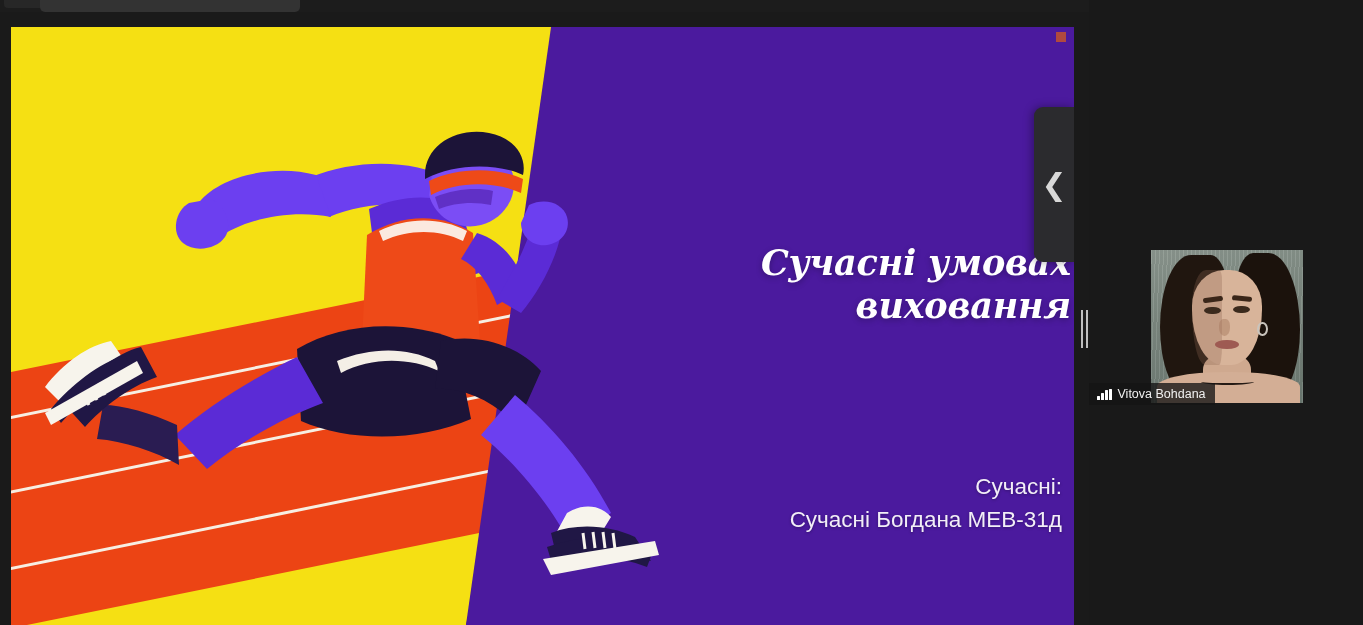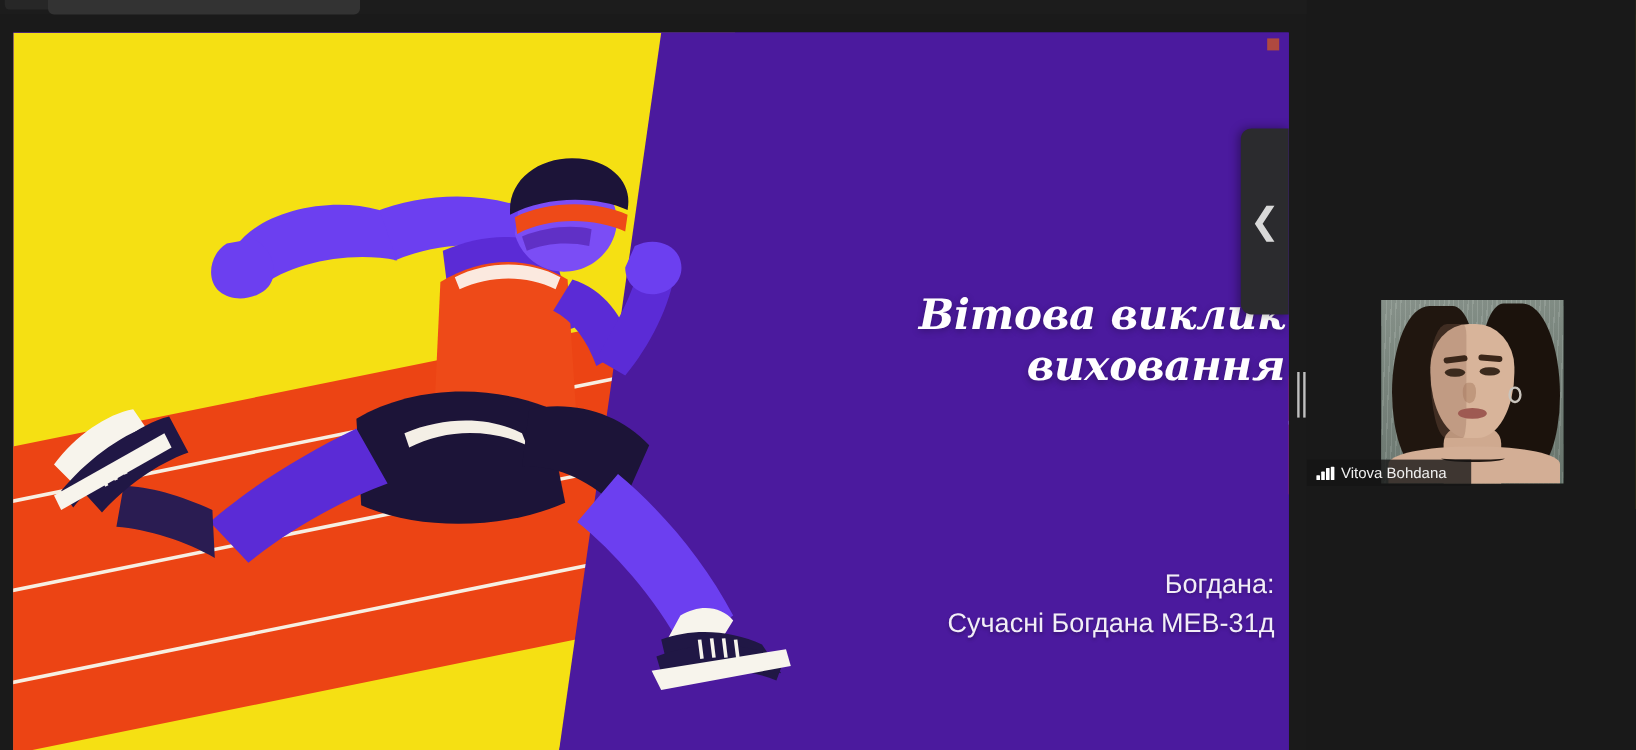--- a/index.html
+++ b/index.html
@@ -108,21 +108,21 @@
   .eye-l { position:absolute; left:35%; top:37%; width:11%; height:5%; background:#3b2a1d; border-radius:50%; }
   .eye-r { position:absolute; left:54%; top:36.5%; width:11%; height:5%; background:#3b2a1d; border-radius:50%; }
   .nose { position:absolute; left:45%; top:45%; width:7%; height:11%; background:rgba(165,118,92,.45); border-radius:40% 40% 50% 50%; }
   .lips { position:absolute; left:42%; top:59%; width:16%; height:6%; background:#9e5a52; border-radius:50%; }
   .choker { position:absolute; left:33%; top:84%; width:35%; height:4%; border-bottom:2px solid #241a14; border-radius:0 0 50% 50%; }
   .earring { position:absolute; left:70%; top:47%; width:7%; height:9%; border:2px solid #c9c4bd; border-radius:50%; }
 
   .name-chip {
     position:absolute; left:0; top:383px; height:22px;
     display:flex; align-items:center; gap:6px;
-    padding:0 20px 0 8px; background:rgba(20,20,20,.78);
+    padding:0 9px 0 8px; background:rgba(20,20,20,.78);
     z-index:4;
   }
   .bars { display:flex; align-items:flex-end; gap:1.5px; height:11px; }
   .bars i { display:block; width:2.5px; background:#FFFFFF; border-radius:.5px; }
   .bars i:nth-child(1){ height:4px; }
   .bars i:nth-child(2){ height:7px; }
   .bars i:nth-child(3){ height:9.5px; }
   .bars i:nth-child(4){ height:11px; }
   .name-text { color:#F0F0F0; font-size:12.5px; font-family:"Liberation Sans", sans-serif; white-space:nowrap; }
 </style>
@@ -202,26 +202,26 @@
           <line x1="582" y1="505" x2="584" y2="521"></line>
           <line x1="592" y1="505" x2="594" y2="521"></line>
           <line x1="602" y1="506" x2="604" y2="522"></line>
         </g>
 
         <path d="M470 400 C500 444 520 500 528 560 L452 598 C442 530 420 470 394 430 Z" fill="#5B2BD6" opacity=".0"></path>
       </svg>
     </div>
 
     <div class="slide-title">
-      <div>Вітова виклик</div>
+      <div>Сучасні умовах</div>
       <div>виховання</div>
     </div>
 
     <div class="slide-authors">
-      <span class="ln">Богдана:</span>
+      <span class="ln">Сучасні:</span>
       <span class="ln">Сучасні Богдана МЕВ-31д</span>
     </div>
 
     <div class="corner-mark"></div>
 
     <div class="collapse-tab">
       <span class="chev">❮</span>
     </div>
   </div>
 

